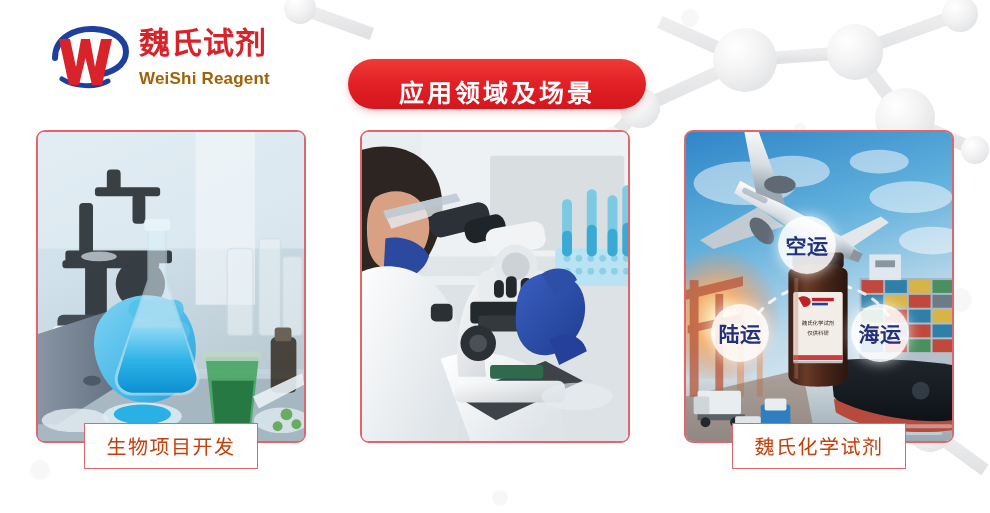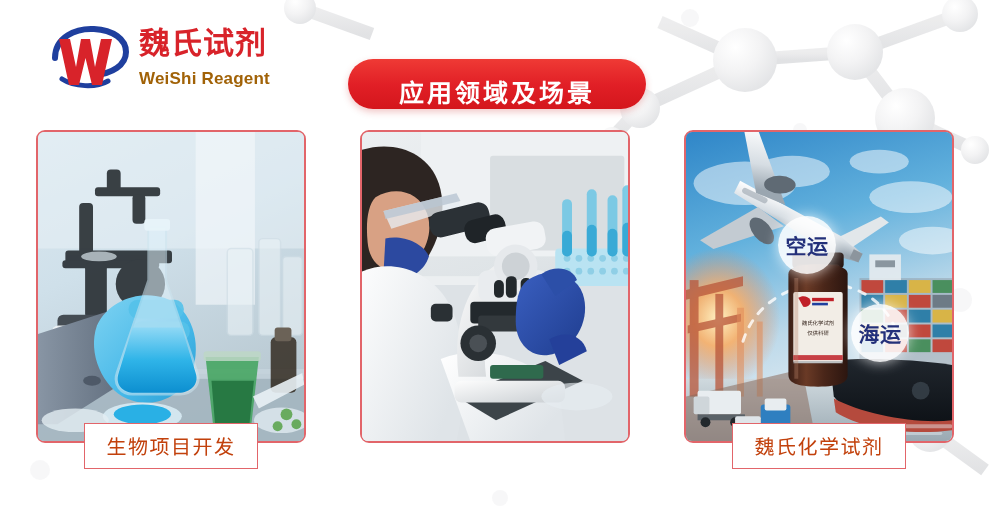--- a/index.html
+++ b/index.html
@@ -529,20 +529,23 @@
             <rect x="109" y="226" width="50" height="5" fill="#c02028" opacity=".85"></rect>
             <rect x="109" y="232" width="50" height="2.5" fill="#9aa0a6" opacity=".6"></rect>
             <path d="M110 148 L114 148 L114 250 L110 250 Z" fill="#b9846a" opacity=".35"></path>
           </g>
         </svg>
       </div>
 
       <div class="badge" id="badge-air">
         <span>空运</span>
       </div>
+      <div class="badge" id="badge-land">
+        <span>陆运</span>
+      </div>
       <div class="badge" id="badge-sea">
         <span>海运</span>
       </div>
 
       <div class="caption">
         <span class="caption-text">魏氏化学试剂</span>
       </div>
     </div>
 
   </div>

